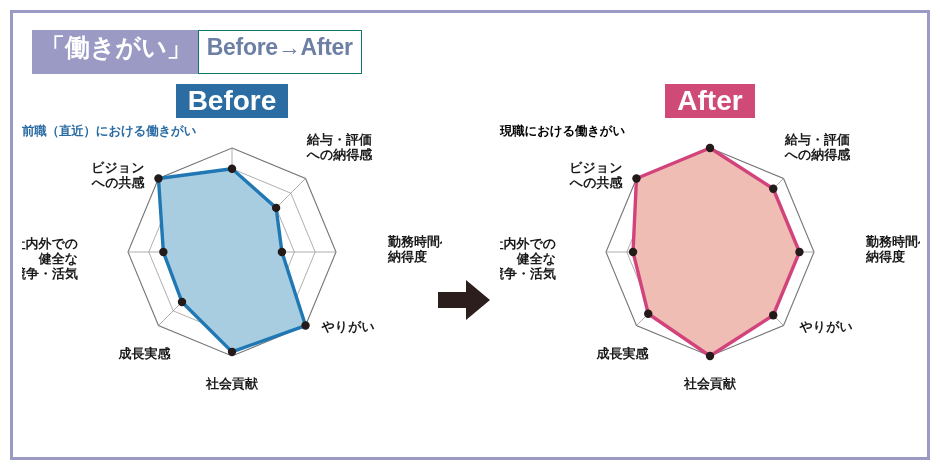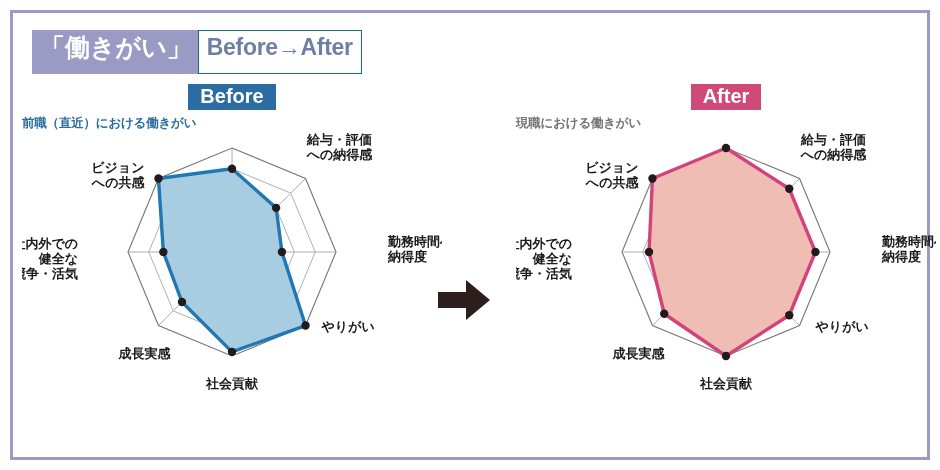--- a/index.html
+++ b/index.html
@@ -50,45 +50,45 @@
     font-weight: bold;
     line-height: 32px;
     padding: 0 8px;
     white-space: nowrap;
     letter-spacing: -0.3px;
   }
 
   
   .panel { position: absolute; top: 84px; width: 420px; height: 360px; }
   #panel-before { left: 22px; }
-  #panel-after  { left: 500px; margin-left: 16px; }
+  #panel-after  { left: 500px; }
 
   .badge-wrap { width: 100%; text-align: center; }
   .badge {
     display: inline-block;
     color: #ffffff;
-    font-size: 20px;
+    font-size: 28px;
     font-weight: bold;
     line-height: 1.05;
     padding: 2px 12px 3px 12px;
     letter-spacing: 0px;
   }
   .badge-before { background: #2b6ca3; }
   .badge-after  { background: #cf4a77; }
 
   .subtitle {
     width: 100%;
     text-align: left;
     font-size: 12.5px;
     font-weight: bold;
     margin-top: 5px;
     letter-spacing: -0.2px;
   }
   .sub-before { color: #2b6ca3; }
-  .sub-after  { color: #737373; }
+  .sub-after  { color: #000000; }
 
   .chart-holder {
     position: absolute;
     left: 0; top: 46px;
     width: 420px; height: 314px;
   }
   .chart-holder svg { display: block; }
 
   
   #arrow {

